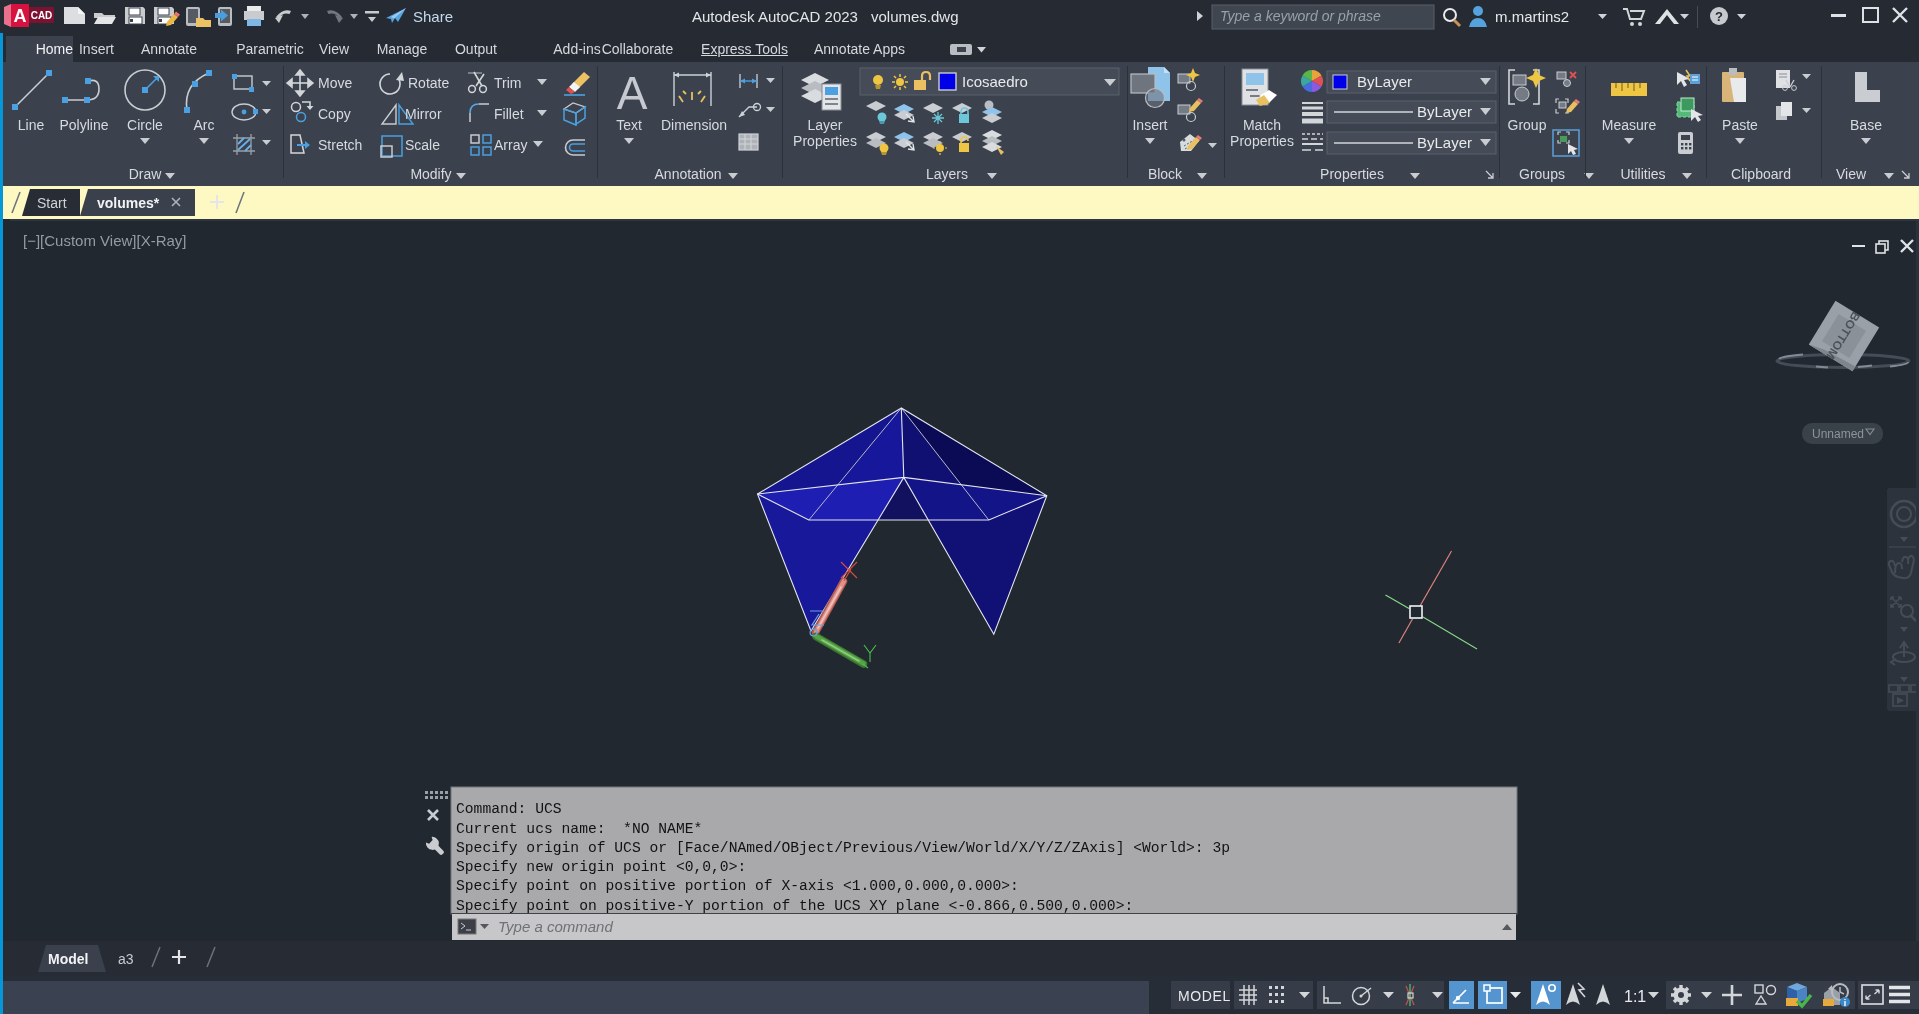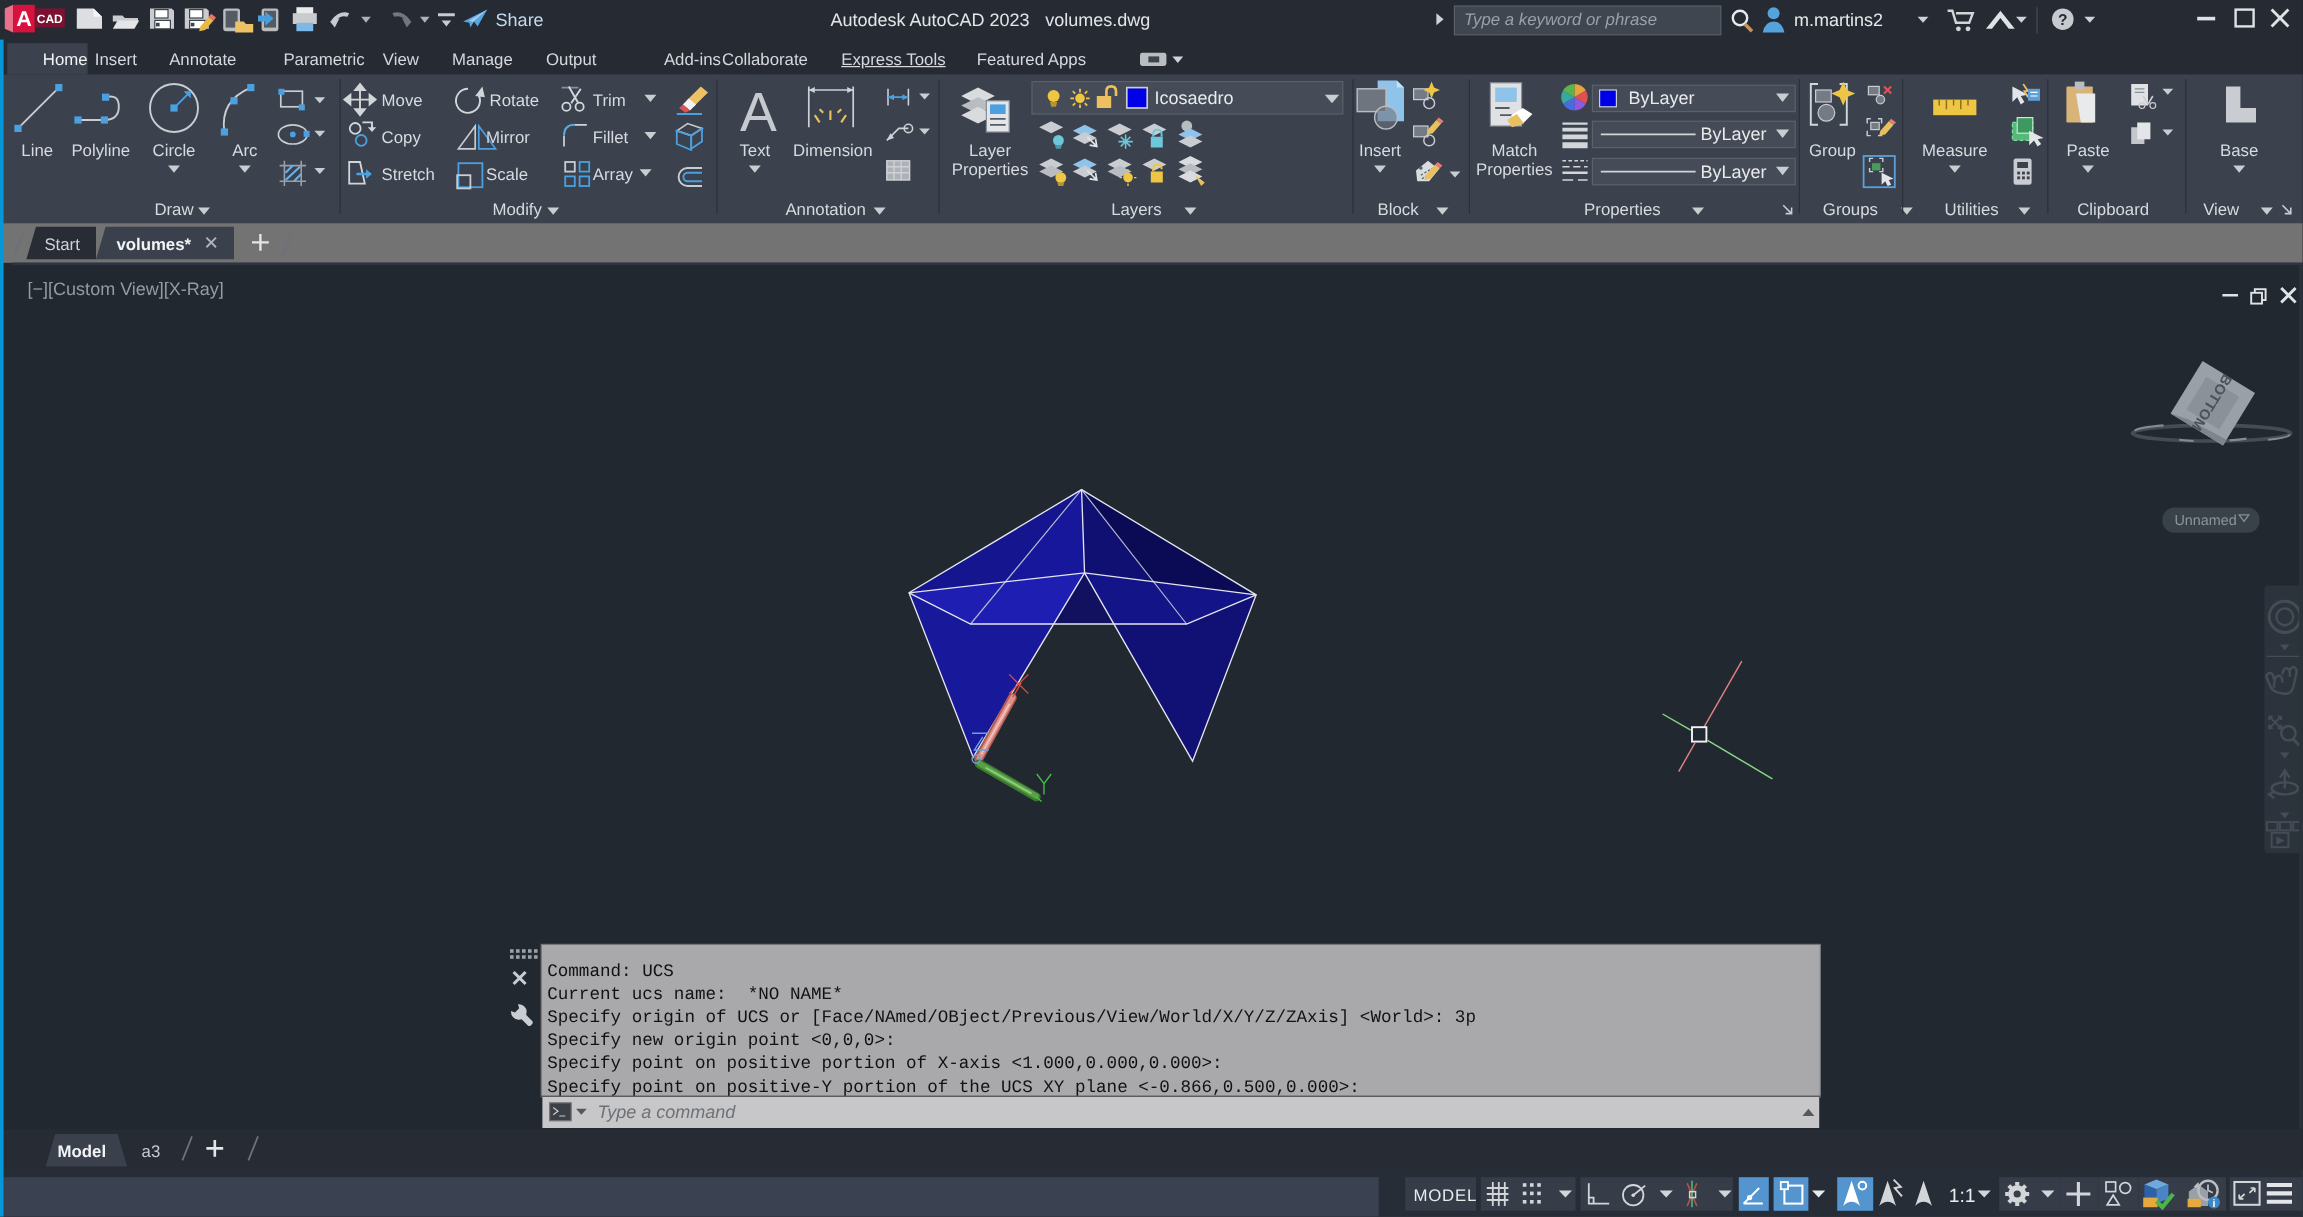--- a/index.html
+++ b/index.html
@@ -3,21 +3,21 @@
 <meta charset="utf-8">
 <style>
 * { margin:0; padding:0; box-sizing:border-box; }
 html,body { width:1919px; height:1014px; overflow:hidden; background:#212830; font-family:"Liberation Sans",sans-serif; }
 .abs { position:absolute; }
 #page { position:relative; width:1919px; height:1014px; }
 
 #titlebar { position:absolute; left:0; top:0; width:1919px; height:36px; background:#262b33; }
 #tabrow { position:absolute; left:0; top:36px; width:1919px; height:26px; background:#262b33; }
 #ribbon { position:absolute; left:0; top:62px; width:1919px; height:124px; background:#3b424e; }
-#filetabs { position:absolute; left:0; top:186px; width:1919px; height:33px; background:#737373; }
+#filetabs { position:absolute; left:0; top:186px; width:1919px; height:33px; background:#fef9c3; }
 #canvas { position:absolute; left:0; top:219px; width:1919px; height:722px; background:#212830; border-top:2px solid #2e3542;margin-left:10px; }
 #modelrow { position:absolute; left:0; top:941px; width:1919px; height:34px; background:#262b34; }
 #statusbar { position:absolute; left:0; top:975px; width:1919px; height:39px; background:#3a414d; }
 #leftedge { position:absolute; left:0; top:33px; width:3px; height:981px; background:#0697d8; z-index:50; }
 .tab { position:absolute; top:0; height:26px; line-height:26px; color:#d5d8dc; font-size:14px; text-align:center; }
 .tab.active { background:#3b424e; color:#f2f3f5; }
 .cmdtext { font-family:"Liberation Mono",monospace; font-size:14.67px; white-space:pre; }
 </style>
 </head>
 <body>
@@ -112,21 +112,21 @@
     <div class="tab active" style="left:6px;width:67px;text-align:right;">Home</div>
     <div class="tab" style="left:73px;width:47px;">Insert</div>
     <div class="tab" style="left:132px;width:74px;">Annotate</div>
     <div class="tab" style="left:218px;width:82px;margin-left:11px;">Parametric</div>
     <div class="tab" style="left:313px;width:42px;">View</div>
     <div class="tab" style="left:368px;width:68px;">Manage</div>
     <div class="tab" style="left:446px;width:60px;">Output</div>
     <div class="tab" style="left:544px;width:66px;">Add-ins</div>
     <div class="tab" style="left:592px;width:91px;">Collaborate</div>
     <div class="tab" style="left:694px;width:101px;text-decoration:underline;">Express Tools</div>
-    <div class="tab" style="left:805px;width:109px;">Featured Apps</div>
+    <div class="tab" style="left:805px;width:109px;">Annotate Apps</div>
     <svg class="abs" style="left:950px;top:6px" width="45" height="16">
       <rect x="0" y="2" width="22" height="11" rx="2" fill="#b9bdc2"></rect>
       <rect x="7" y="5" width="9" height="5" fill="#3c434d"></rect>
       <path d="M27 5 l9 0 l-4.5 5.5 z" fill="#cfd2d6"></path>
     </svg>
   </div>
   <div id="ribbon">
     <svg class="abs" style="left:0;top:0" width="1919" height="124" font-family="Liberation Sans">
       <g fill="#d7dade" font-size="14">
 

